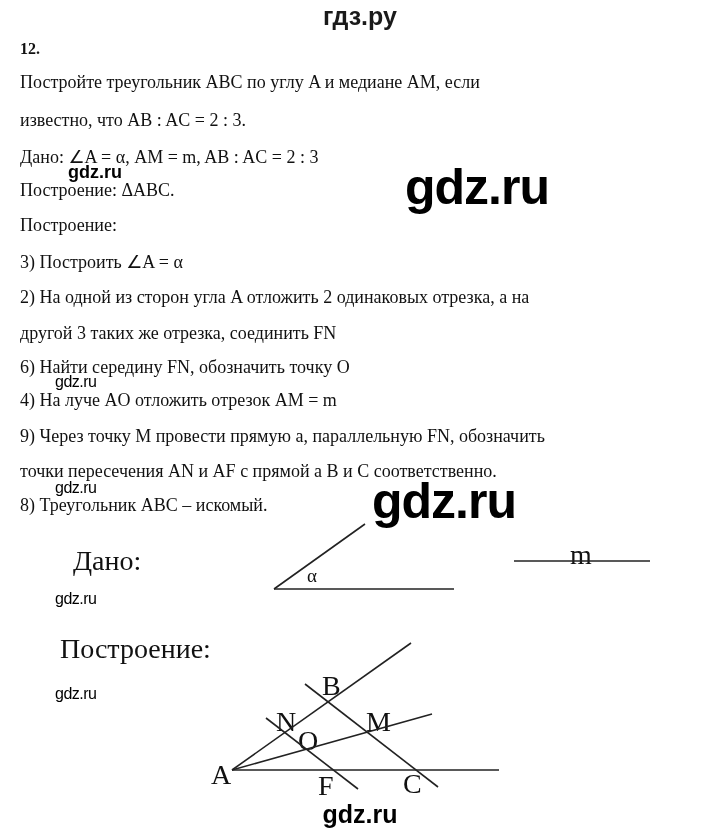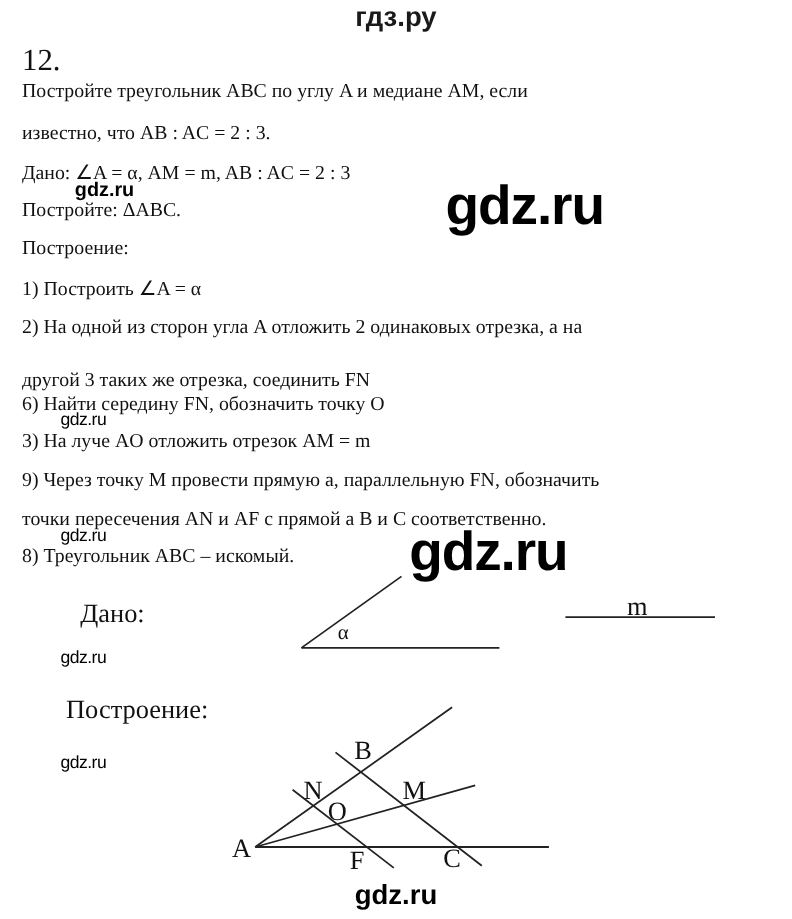--- a/index.html
+++ b/index.html
@@ -1,42 +1,42 @@
 <!DOCTYPE html>
 <html><head>
 <meta charset="utf-8">
 <style>
   html, body { margin: 0; padding: 0; background: #ffffff; }
   body { width: 720px; height: 835px; position: relative; overflow: hidden; font-family: "Liberation Serif", serif; color: #111; }
   .header { position: absolute; top: 2px; left: 0; width: 720px; text-align: center; font-family: "Liberation Sans", sans-serif; font-weight: bold; font-size: 25px; color: #1a1a1a; }
-  .num { position: absolute; left: 20px; top: 40px; font-size: 28px; font-weight: normal; }
+  .num { position: absolute; left: 20px; top: 40px; font-size: 16px; font-weight: bold; }
   .line { position: absolute; left: 20px; font-size: 18px; white-space: nowrap; }
   .wm-big { position: absolute; font-family: "Liberation Sans", sans-serif; font-weight: bold; font-size: 50px; color: #000; letter-spacing: -1px; }
   .wm-small { position: absolute; font-family: "Liberation Sans", sans-serif; font-size: 16px; color: #000; letter-spacing: -0.5px; }
   .wm-bold { position: absolute; font-family: "Liberation Sans", sans-serif; font-weight: bold; font-size: 18px; color: #000; }
   .wm-footer { position: absolute; left: 0; width: 720px; top: 800px; text-align: center; font-family: "Liberation Sans", sans-serif; font-weight: bold; font-size: 25px; color: #000; }
-  .lbl { position: absolute; font-size: 24px; }
+  .lbl { position: absolute; font-size: 28px; }
   svg { position: absolute; left: 0; top: 0; }
 </style>
 </head>
 <body>
 
 <div class="header">гдз.ру</div>
 
 <div class="num">12.</div>
 <div class="line" style="top:72px">Постройте треугольник ABC по углу A и медиане AM, если</div>
 <div class="line" style="top:110px">известно, что AB : AC = 2 : 3.</div>
 <div class="line" style="top:146px">Дано: ∠A = α, AM = m, AB : AC = 2 : 3</div>
-<div class="line" style="top:180px">Постройте: ΔABC.</div>
+<div class="line" style="top:180px">Построение: ΔABC.</div>
 <div class="line" style="top:215px">Построение:</div>
-<div class="line" style="top:251px">1) Построить ∠A = α</div>
+<div class="line" style="top:251px">3) Построить ∠A = α</div>
 <div class="line" style="top:287px">2) На одной из сторон угла A отложить 2 одинаковых отрезка, а на</div>
-<div class="line" style="top:335px">другой 3 таких же отрезка, соединить FN</div>
+<div class="line" style="top:323px">другой 3 таких же отрезка, соединить FN</div>
 <div class="line" style="top:357px">6) Найти середину FN, обозначить точку O</div>
-<div class="line" style="top:390px">3) На луче AO отложить отрезок AM = m</div>
+<div class="line" style="top:390px">4) На луче AO отложить отрезок AM = m</div>
 <div class="line" style="top:426px">9) Через точку M провести прямую a, параллельную FN, обозначить</div>
 <div class="line" style="top:461px">точки пересечения AN и AF с прямой a B и C соответственно.</div>
 <div class="line" style="top:495px">8) Треугольник ABC – искомый.</div>
 
 <div class="wm-big" style="left:405px; top:158px">gdz.ru</div>
 <div class="wm-big" style="left:372px; top:472px">gdz.ru</div>
 <div class="wm-bold" style="left:68px; top:162px">gdz.ru</div>
 <div class="wm-small" style="left:55px; top:373px">gdz.ru</div>
 <div class="wm-small" style="left:55px; top:479px">gdz.ru</div>
 <div class="wm-small" style="left:55px; top:590px">gdz.ru</div>

